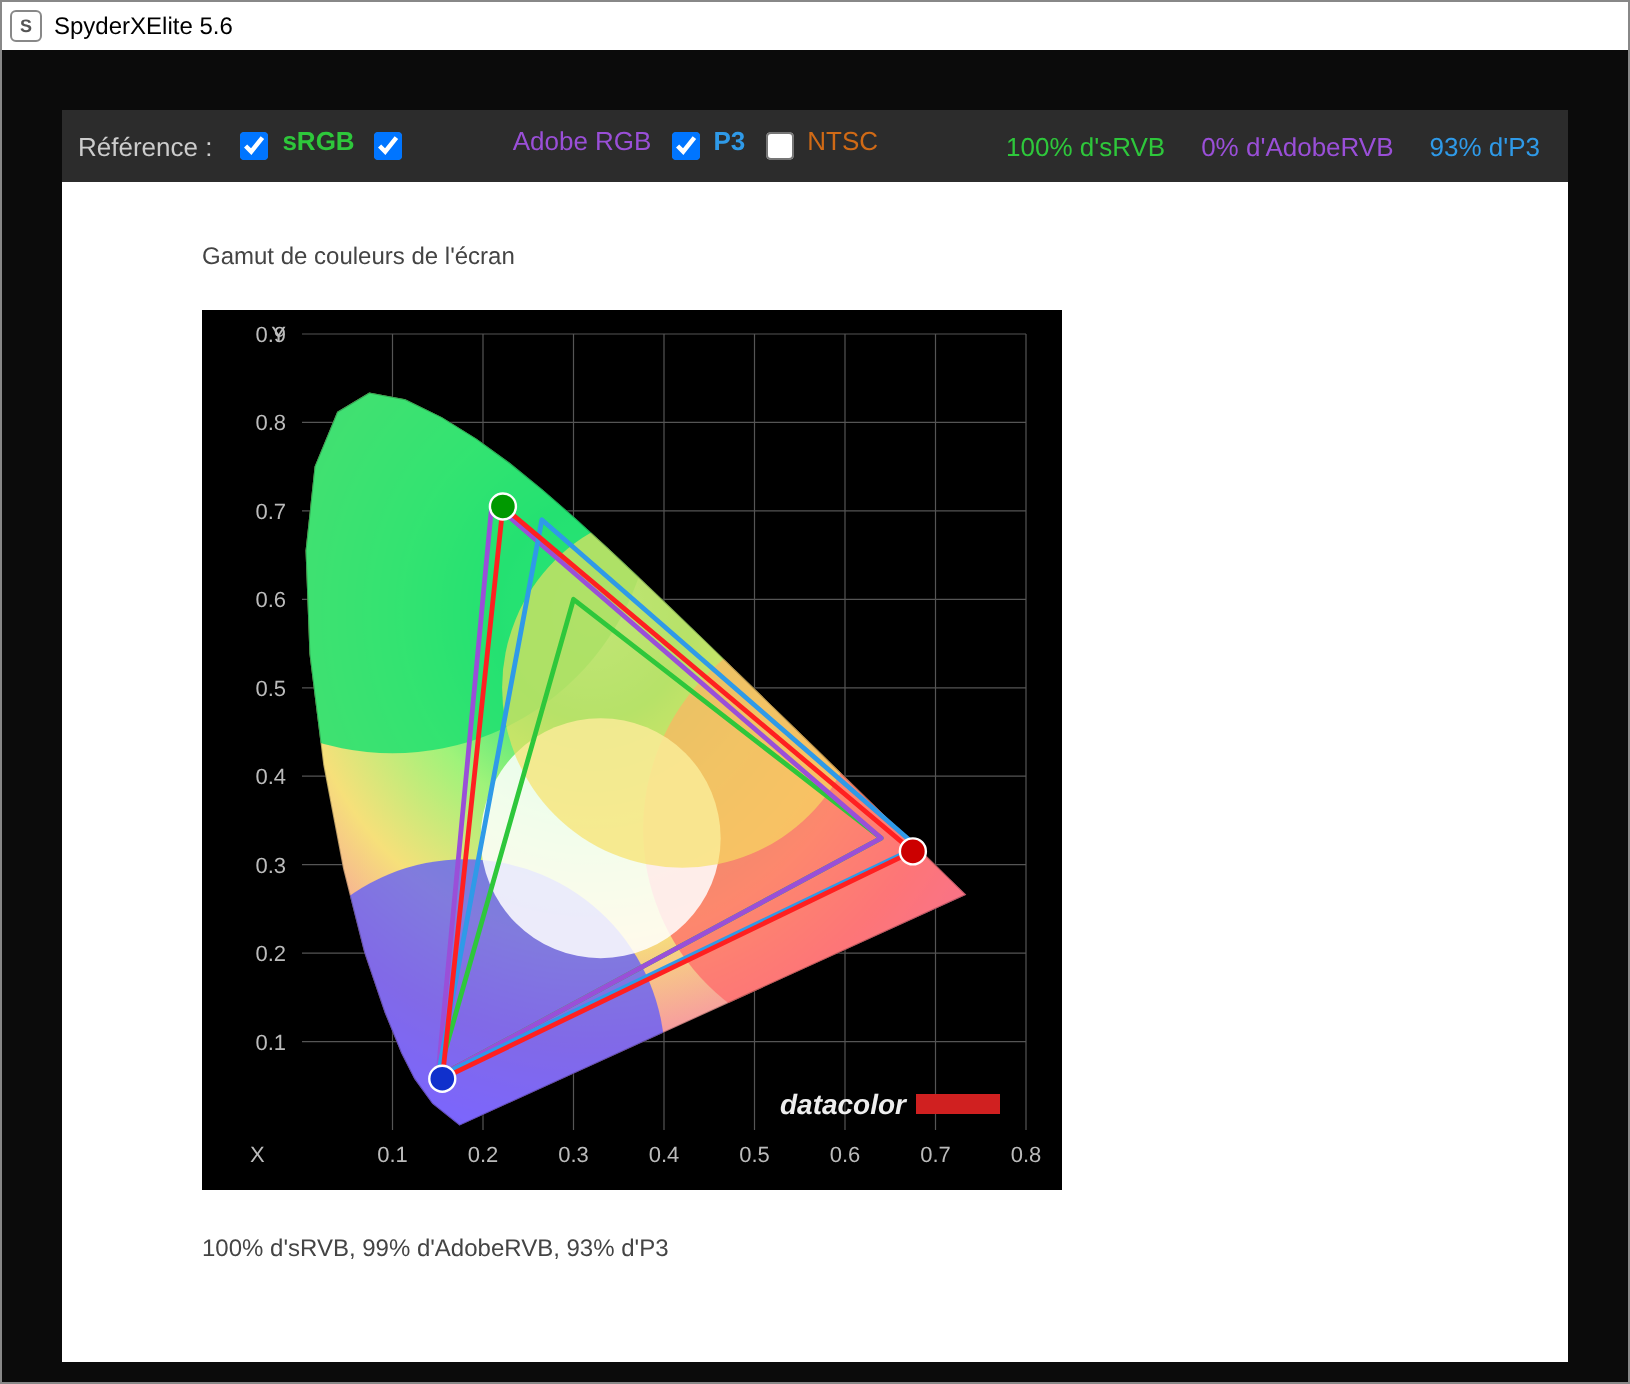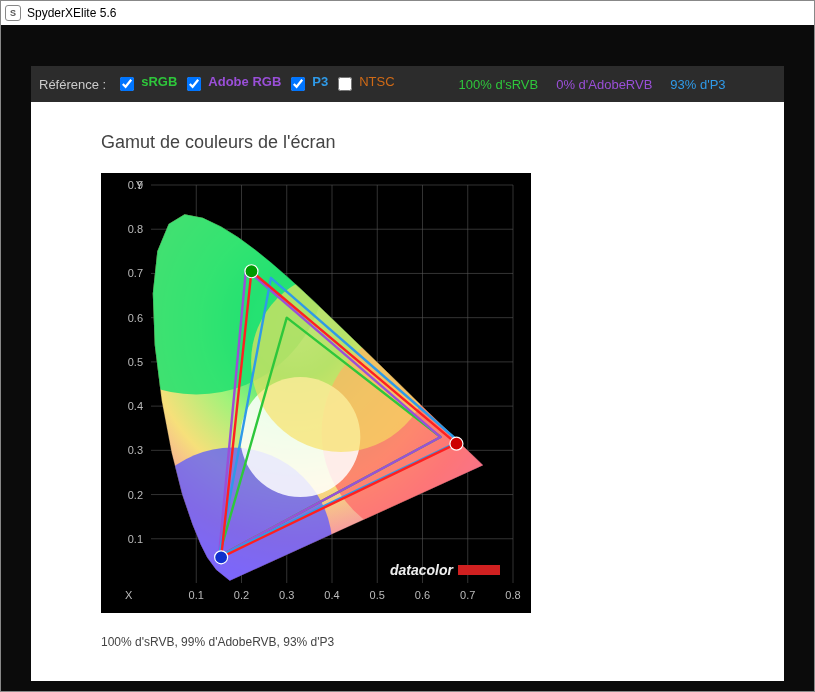--- a/index.html
+++ b/index.html
@@ -1,31 +1,31 @@
 <!DOCTYPE html>
 <html><head>
 <meta charset="utf-8">
 <style>
   html,body{margin:0;padding:0;font-family:Arial,Helvetica,sans-serif;background:#f0f0f0;}
   .window{width:815px;height:692px;background:#0b0b0b;display:flex;flex-direction:column;border:1px solid #888;box-sizing:border-box;}
   .titlebar{height:20px;background:#ffffff;display:flex;align-items:center;font-size:12px;color:#000;padding:2px 4px;}
   .titlebar .icon{width:14px;height:14px;border:1px solid #888;border-radius:3px;display:inline-flex;align-items:center;justify-content:center;font-size:9px;font-weight:bold;margin-right:6px;color:#555;}
-  .app-body{flex:1;padding:41px 30px 10px 30px;display:flex;flex-direction:column;overflow:hidden;}
+  .app-body{flex:1;padding:30px 30px 10px 30px;display:flex;flex-direction:column;overflow:hidden;}
   .toolbar{background:#2c2c2c;height:36px;display:flex;align-items:center;padding:0 8px;font-size:13px;color:#ddd;gap:8px;white-space:nowrap;}
   .toolbar .ref-label{color:#ccc;margin-right:2px;}
   .toolbar label.cb{display:inline-flex;align-items:flex-start;gap:4px;cursor:pointer;margin-right:6px;}
   .toolbar input[type=checkbox]{width:14px;height:14px;}
   .c-srgb{color:#2ec73b;font-weight:bold;}
-  .c-adobe{color:#9a4fd8;font-weight:bold;}
+  .c-adobe{color:#9a4fd8;font-weight:normal;margin-left:48px;}
   .c-p3{color:#2f9ae8;font-weight:bold;}
   .c-ntsc{color:#d06a16;font-weight:normal;}
   .toolbar .spacer{flex:0 0 24px;}
   .toolbar .pct{margin-left:18px;font-weight:normal;}
   .content{flex:1;background:#ffffff;margin-top:0;padding:30px 0 10px 70px;box-sizing:border-box;overflow:hidden;}
-  .content h2{font-size:18px;font-weight:normal;color:#444;margin:0 0 20px 0;}
+  .content h2{font-size:12px;font-weight:normal;color:#444;margin:0 0 20px 0;}
   .chart-box{width:430px;height:440px;background:#000;position:relative;}
   .chart-box svg{position:absolute;left:0;top:0;}
   .summary{font-size:12px;color:#444;margin-top:22px;}
 </style>
 </head>
 <body>
 
 <div class="window">
   <div class="titlebar">
     <span class="icon">S</span>

